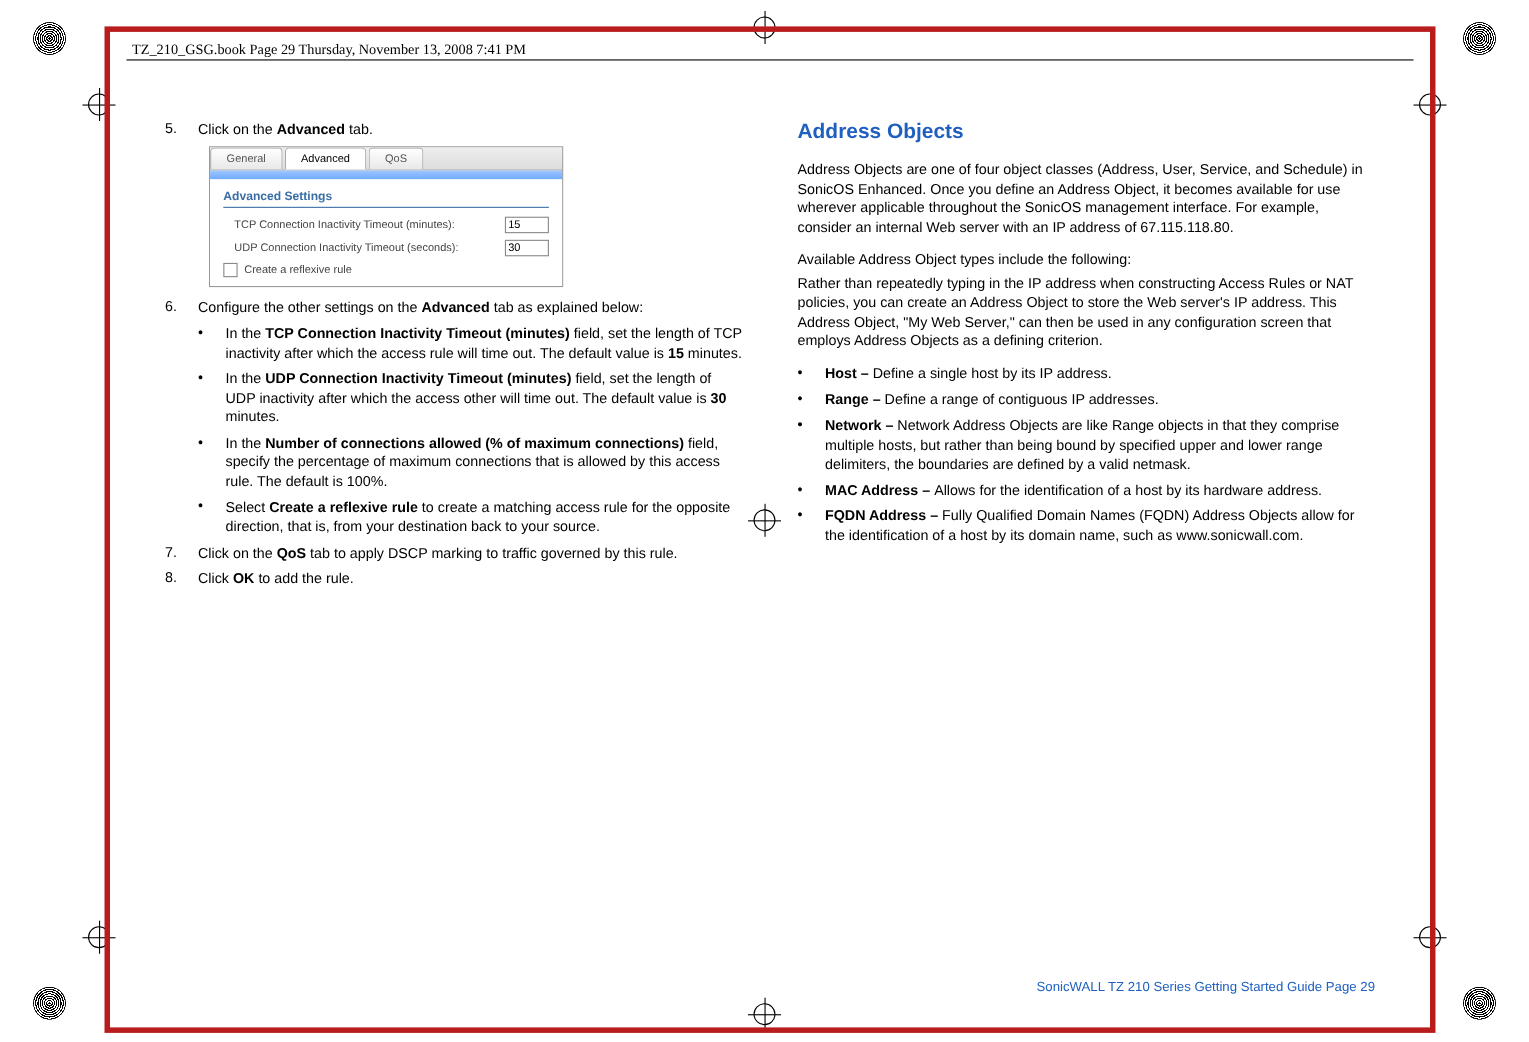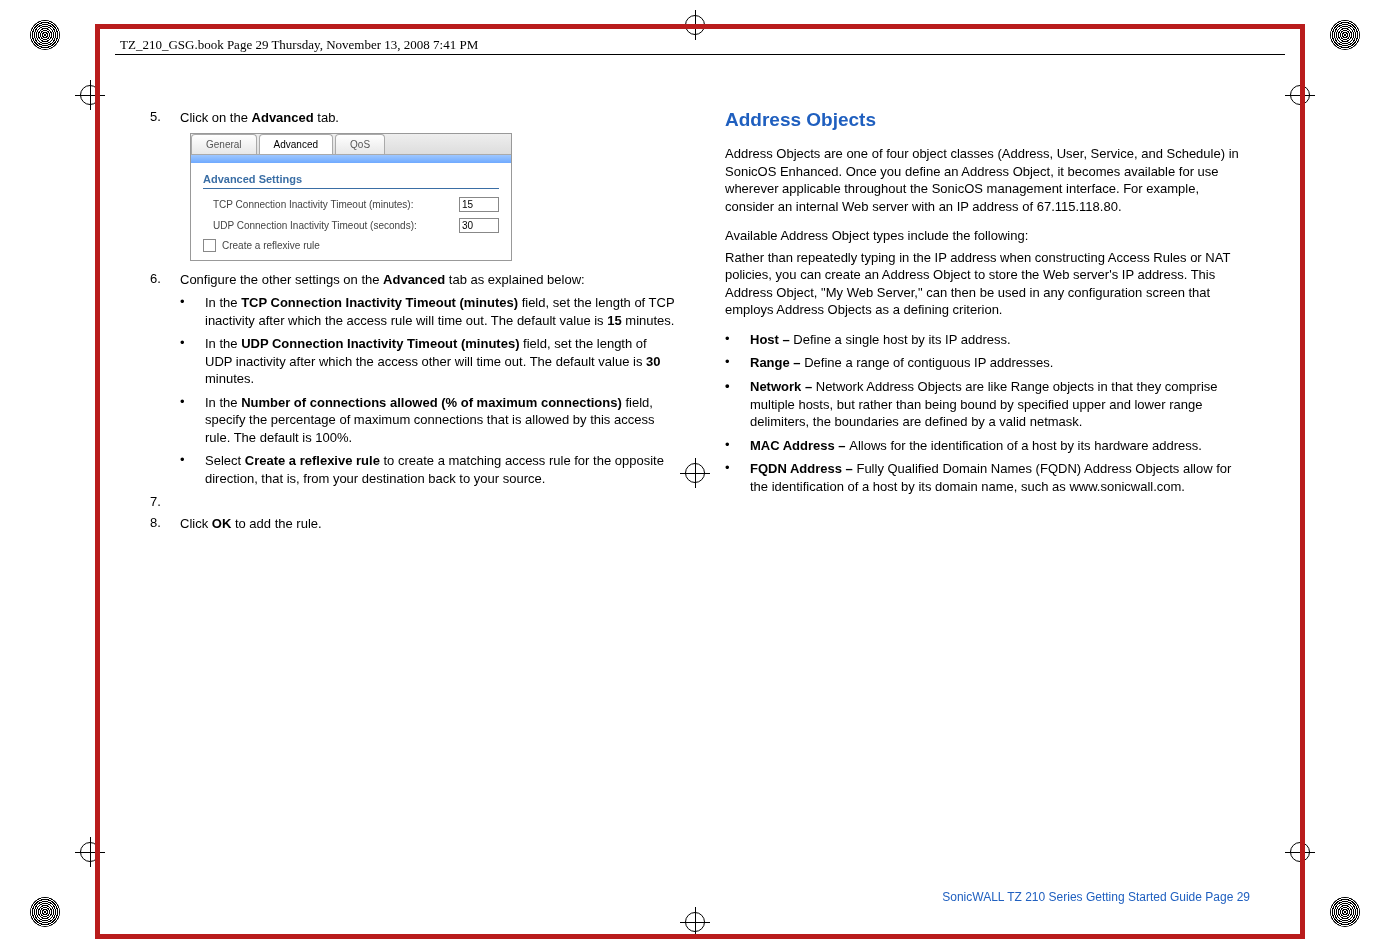--- a/index.html
+++ b/index.html
@@ -191,20 +191,23 @@
         <div class="bullet">
           <div class="bullet-mark">•</div>
           <div class="line">
             <span>Select </span><b>Create a reflexive rule</b><span> to create a matching access rule for the opposite direction, that is, from your destination back to your source.</span>
           </div>
         </div>
       </div>
 
       <div class="step">
         <div class="step-num">7.</div>
+        <div class="line">
+          <span>Click on the </span><b>QoS</b><span> tab to apply DSCP marking to traffic governed by this rule.</span>
+        </div>
       </div>
 
       <div class="step">
         <div class="step-num">8.</div>
         <div class="line">
           <span>Click </span><b>OK</b><span> to add the rule.</span>
         </div>
       </div>
 
     </div>

